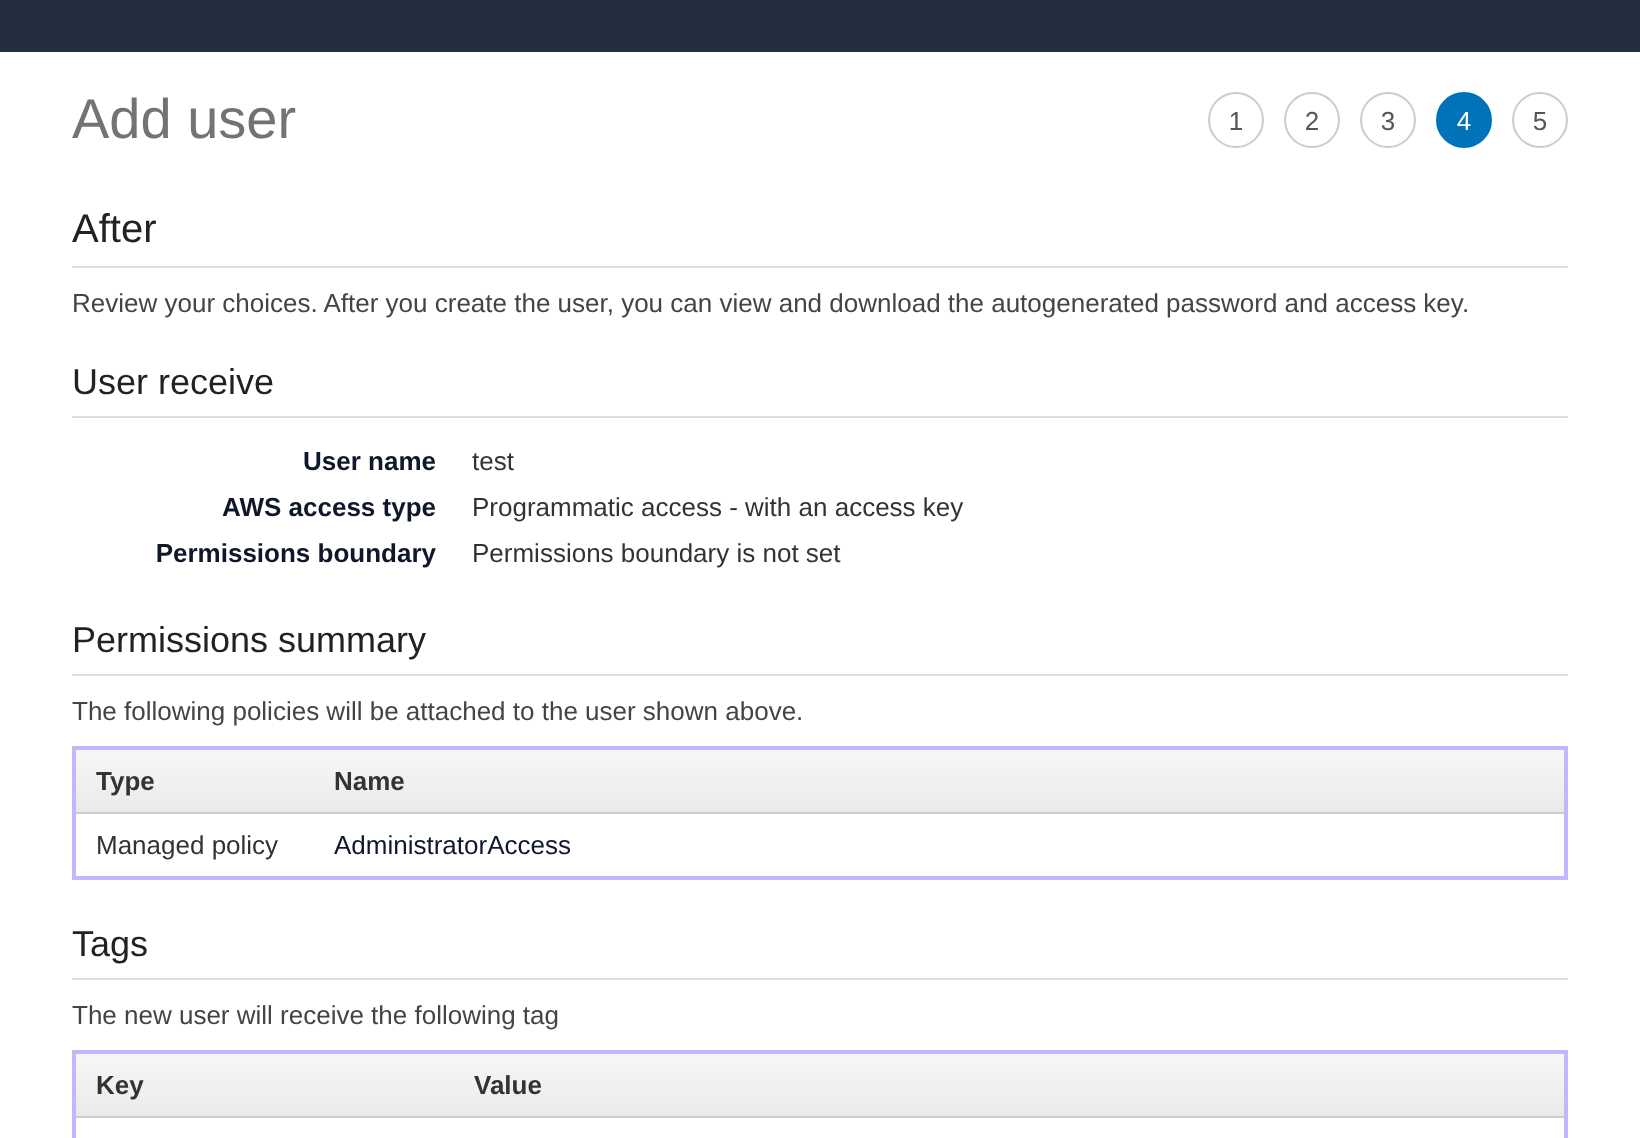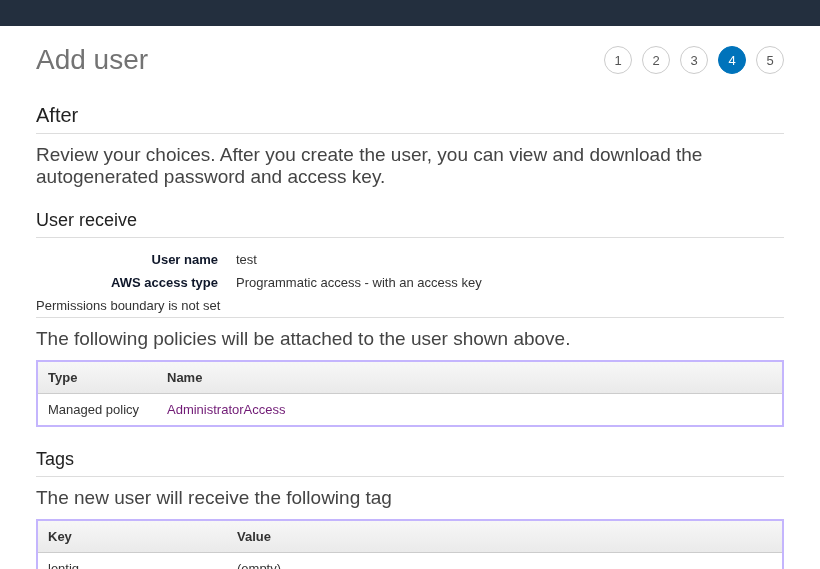--- a/index.html
+++ b/index.html
@@ -59,21 +59,21 @@
   .section-heading.small {
     font-size: 18px;
     margin-top: 22px;
   }
   .hr {
     border: none;
     border-top: 1px solid #ddd;
     margin: 0 0 10px 0;
   }
   .subtext {
-    font-size: 19px;
+    font-size: 13px;
     color: #444;
     margin-bottom: 4px;
   }
   .details-table {
     width: 100%;
     margin-top: 4px;
   }
   .details-row {
     display: flex;
     padding: 4px 0;
@@ -105,21 +105,21 @@
     font-weight: 700;
     color: #333;
   }
   .data-table td {
     padding: 8px 10px;
     color: #333;
     margin-top: 11px;
   }
   .data-table .col-a { width: 120px; }
   .link {
-    color: #701a75;
+    color: #0f172a;
     cursor: pointer;
   }
   .empty {
     color: #aaa;
   }
 </style>
 </head>
 <body>
 
 <div class="topbar"></div>
@@ -146,24 +146,26 @@
   <div class="details-table">
       <div class="details-row">
         <div class="details-label">User name</div>
         <div class="details-value">test</div>
       </div>
       <div class="details-row">
         <div class="details-label">AWS access type</div>
         <div class="details-value">Programmatic access - with an access key</div>
       </div>
       <div class="details-row">
+        <div class="details-label">Permissions boundary</div>
         <div class="details-value">Permissions boundary is not set</div>
       </div>
     </div>
 
+  <div class="section-heading small">Permissions summary</div>
   <hr class="hr">
   <div class="subtext">The following policies will be attached to the user shown above.</div>
   <table class="data-table">
     <thead>
         <tr>
       <th class="col-a">Type</th>
       <th>Name</th>
     </tr>
       </thead>
     <tbody>

